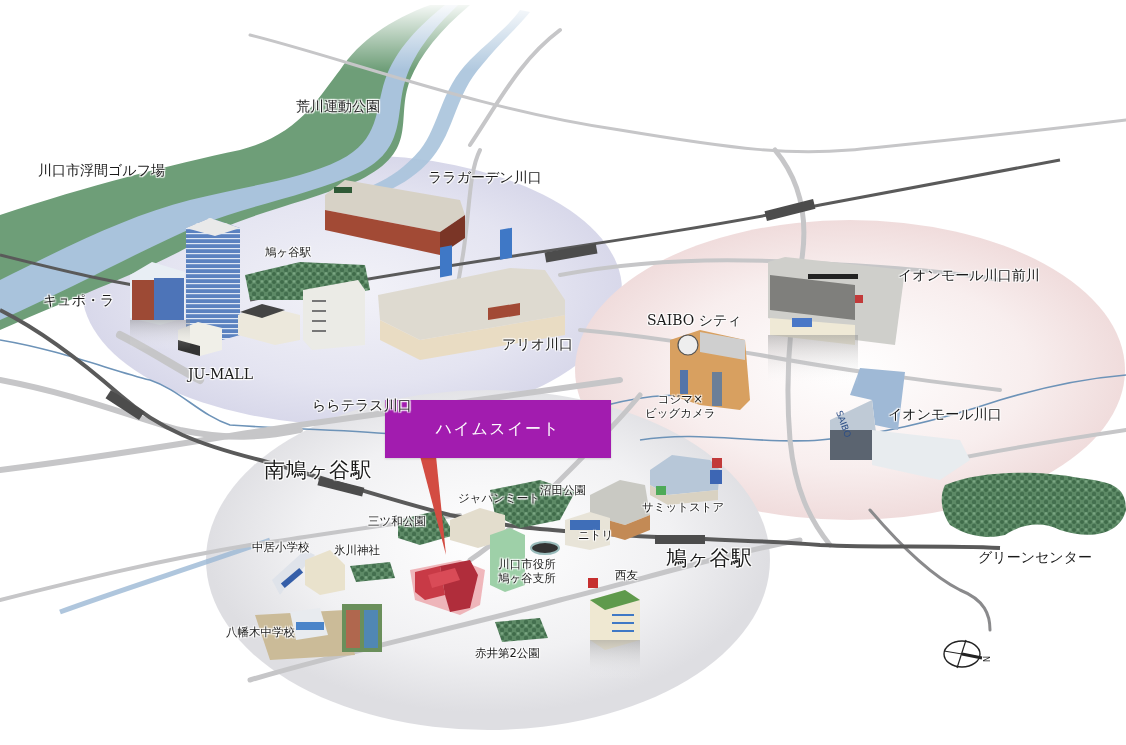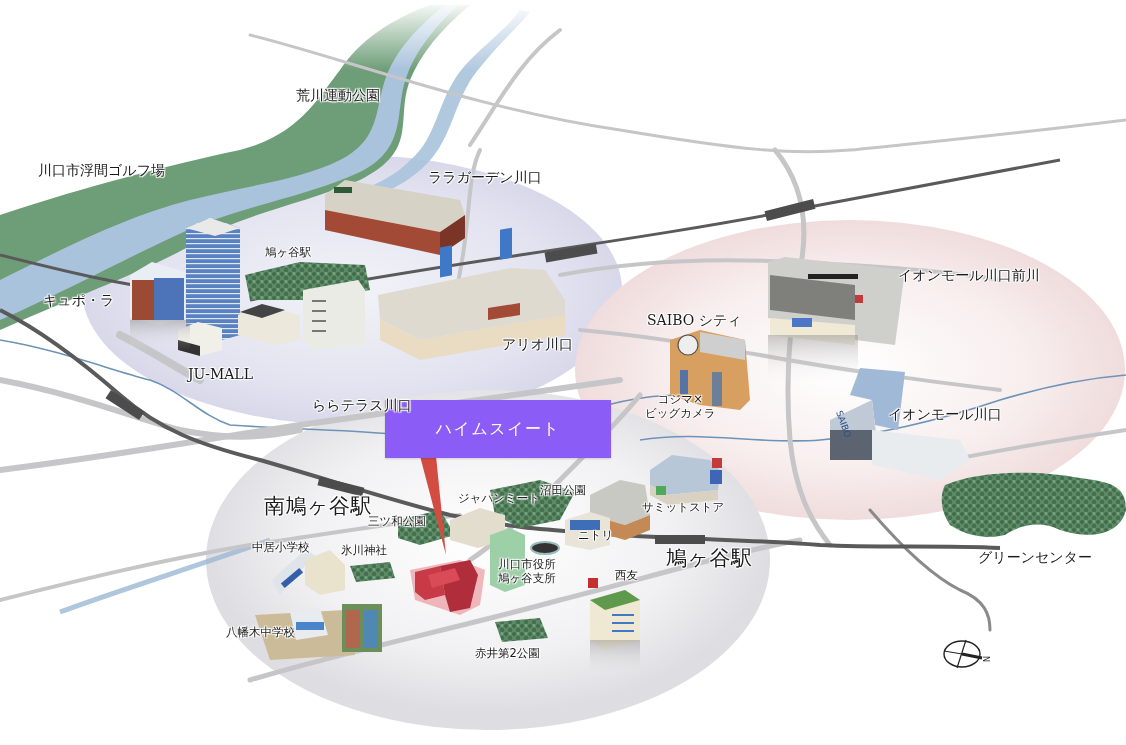--- a/index.html
+++ b/index.html
@@ -5,21 +5,21 @@
   html,body{margin:0;padding:0;background:#fff;}
   #map{position:relative;width:1126px;height:745px;overflow:hidden;background:#ffffff;font-family:"DejaVu Serif","Liberation Serif",serif;}
   #map svg.base{position:absolute;left:0;top:0;}
   .lbl{position:absolute;white-space:nowrap;color:#1a1a1a;font-family:"DejaVu Sans","Liberation Sans",sans-serif;font-size:13px;line-height:1;
        text-shadow:0 0 2px #fff,0 0 2px #fff,1px 1px 1px #fff,-1px -1px 1px #fff,1px -1px 1px #fff,-1px 1px 1px #fff;}
   .lbl.md{font-size:14px;}
   .lbl.sm{font-size:11.5px;}
   .lbl.serif{font-family:"DejaVu Serif","Liberation Serif",serif;}
   .lbl.station{font-size:21px;letter-spacing:0.5px;}
   .lbl.two{line-height:1.25;text-align:center;}
-  #callout{position:absolute;left:385px;top:400px;width:226px;height:58px;background:#8b5cf6;color:#fff;
+  #callout{position:absolute;left:385px;top:400px;width:226px;height:58px;background:#a21caf;color:#fff;
            font-family:"DejaVu Serif","Liberation Serif",serif;font-size:16px;text-align:center;line-height:22px;
            display:flex;flex-direction:column;justify-content:center;letter-spacing:1.5px;box-shadow:0 1px 2px rgba(0,0,0,0.15);}
   #compass{position:absolute;left:942px;top:637px;}
 </style>
 </head>
 <body>
 
 <div id="map">
 
 <svg class="base" width="1126" height="745" viewBox="0 0 1126 745">
@@ -251,52 +251,52 @@
     <rect x="768" y="335" width="90" height="50" fill="url(#gShadow)"></rect>
   </g>
 
   <polygon points="420,456 436,456 446,555" fill="#d34c42"></polygon>
 </svg>
 
 <div id="callout">
   <div>ハイムスイート</div>
 </div>
 
-<div class="lbl md" style="left:296px;top:88px;">荒川運動公園</div>
+<div class="lbl md" style="left:296px;top:100px;font-family:Liberation Serif, serif;">荒川運動公園</div>
 <div class="lbl md" style="left:38px;top:163px;">川口市浮間ゴルフ場</div>
 <div class="lbl md" style="left:428px;top:170px;">ララガーデン川口</div>
 <div class="lbl sm" style="left:265px;top:247px;">鳩ヶ谷駅</div>
 <div class="lbl md" style="left:43px;top:293px;">キュポ・ラ</div>
 <div class="lbl md serif" style="left:188px;top:367px;">JU-MALL</div>
 <div class="lbl md" style="left:312px;top:356px;margin-top:42px;">ららテラス川口</div>
 <div class="lbl md" style="left:502px;top:337px;">アリオ川口</div>
 <div class="lbl md serif" style="left:647px;top:313px;">SAIBO シティ</div>
 <div class="lbl md" style="left:898px;top:268px;">イオンモール川口前川</div>
 <div class="lbl md" style="left:888px;top:407px;">イオンモール川口</div>
 <div class="lbl sm two" style="left:645px;top:392px;">
   <div>コジマ×</div>
   <div>ビッグカメラ</div>
 </div>
 <div class="lbl sm" style="left:458px;top:493px;">ジャパンミート</div>
 <div class="lbl sm" style="left:540px;top:485px;">沼田公園</div>
 <div class="lbl sm" style="left:642px;top:502px;">サミットストア</div>
 <div class="lbl sm" style="left:578px;top:530px;">ニトリ</div>
 <div class="lbl sm" style="left:368px;top:516px;">三ツ和公園</div>
 <div class="lbl sm" style="left:252px;top:542px;">中居小学校</div>
-<div class="lbl sm" style="left:341px;top:545px;">氷川神社</div>
+<div class="lbl sm" style="left:334px;top:545px;">氷川神社</div>
 <div class="lbl sm two" style="left:498px;top:557px;">
   <div>川口市役所</div>
   <div>鳩ヶ谷支所</div>
 </div>
 <div class="lbl sm" style="left:615px;top:570px;">西友</div>
 <div class="lbl sm" style="left:226px;top:627px;">八幡木中学校</div>
 <div class="lbl sm" style="left:475px;top:648px;">赤井第2公園</div>
 <div class="lbl md" style="left:978px;top:550px;">グリーンセンター</div>
 
-<div class="lbl station" style="left:264px;top:460px;margin-top:36px;">南鳩ヶ谷駅</div>
+<div class="lbl station" style="left:264px;top:460px;">南鳩ヶ谷駅</div>
 <div class="lbl station" style="left:666px;top:548px;">鳩ヶ谷駅</div>
 
 <svg id="compass" width="50" height="34" viewBox="0 0 50 34">
   <ellipse cx="20" cy="17" rx="18" ry="13" fill="none" stroke="#222" stroke-width="1.4"></ellipse>
   <line x1="24" y1="3" x2="15" y2="31" stroke="#222" stroke-width="1.2"></line>
   <line x1="2" y1="14" x2="38" y2="20" stroke="#222" stroke-width="1"></line>
   <line x1="20" y1="17" x2="40" y2="21" stroke="#222" stroke-width="3"></line>
   <text x="41" y="25" font-size="8" font-family="DejaVu Sans,sans-serif" fill="#222" transform="rotate(90 44 22)">N</text>
 </svg>
 

